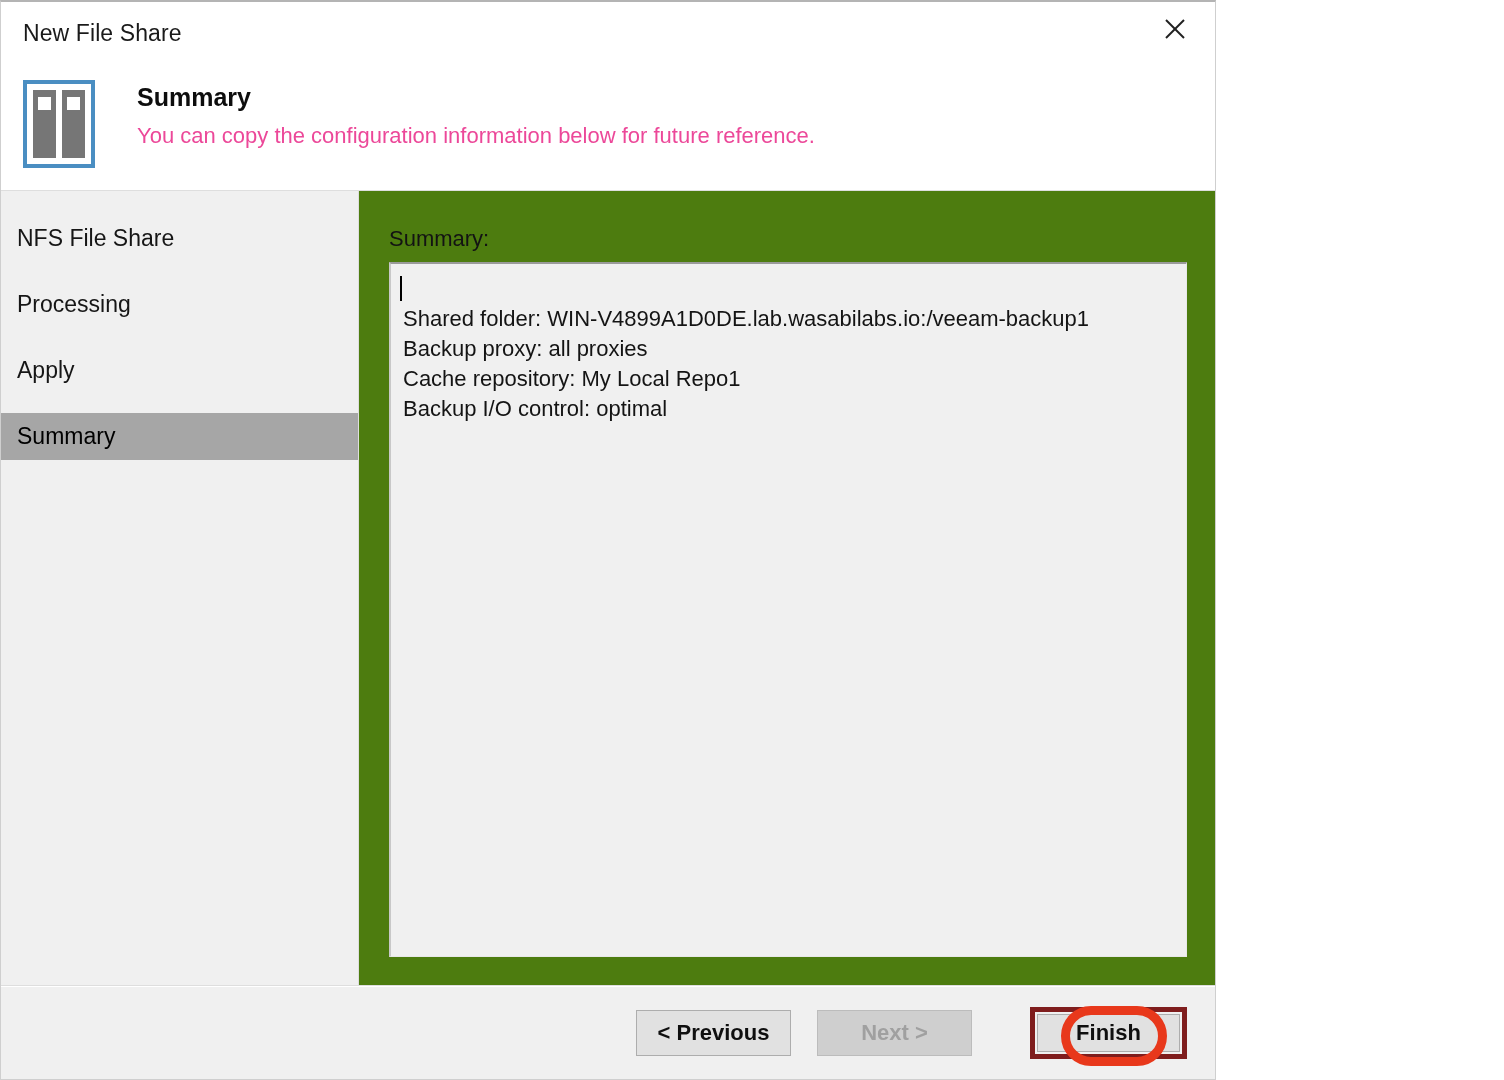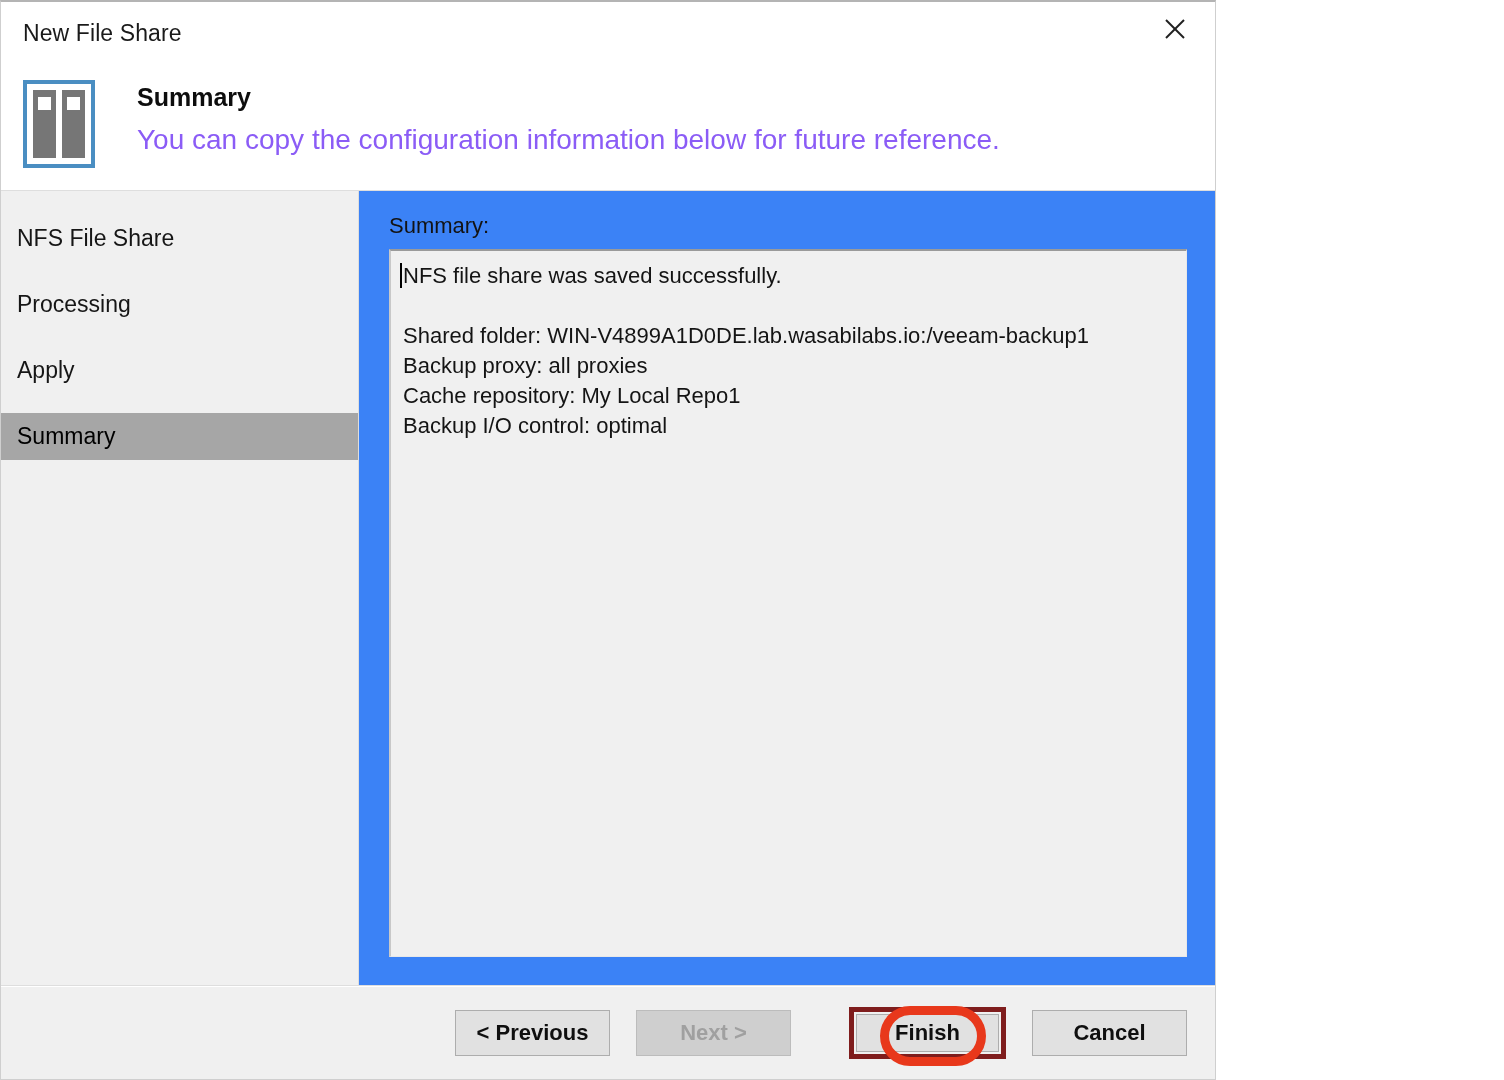--- a/index.html
+++ b/index.html
@@ -92,22 +92,22 @@
     margin-left: 42px;
     margin-top: 8px;
   }
   #header-title {
     font-size: 25px;
     font-weight: bold;
     color: #0d0d0d;
     line-height: 1.25;
   }
   #header-subtitle {
-    font-size: 28px;
-    color: #8b5cf6;
+    font-size: 22px;
+    color: #ec4899;
     margin-top: 9px;
     line-height: 1.25;
   }
 
   
   .hdivider {
     flex: 0 0 1px;
     height: 1px;
     background: #dedede;
     width: 100%;
@@ -139,22 +139,22 @@
     margin-bottom: 19px;
     cursor: default;
   }
   .nav-item.selected {
     background: #a6a6a6;
     color: #000000;
   }
 
   #content {
     flex: 1 1 auto;
-    background: #3b82f6;
-    padding: 22px 28px 0 30px;
+    background: #4d7c0f;
+    padding: 35px 28px 0 30px;
     display: flex;
     flex-direction: column;
     min-width: 0;
   }
   #summary-label {
     font-size: 22px;
     color: #131313;
     margin-bottom: 10px;
   }
   #summary-box {
@@ -293,36 +293,34 @@
       </div>
       <div class="nav-item selected">
         <span>Summary</span>
       </div>
     </div>
 
     <div id="content">
       <div id="summary-label">Summary:</div>
       <div id="summary-box">
         <div id="summary-caret"></div>
-        <div class="summary-line">NFS file share was saved successfully.</div>
         <div class="summary-line blank">&nbsp;</div>
         <div class="summary-line">Shared folder: WIN-V4899A1D0DE.lab.wasabilabs.io:/veeam-backup1</div>
         <div class="summary-line">Backup proxy: all proxies</div>
         <div class="summary-line">Cache repository: My Local Repo1</div>
         <div class="summary-line">Backup I/O control: optimal</div>
       </div>
     </div>
 
   </div>
 
   <div id="footer-sep"></div>
 
   <div id="footer">
     <button class="btn">&lt; Previous</button>
     <button class="btn disabled">Next &gt;</button>
     <span class="btn-focus-wrap">
       <button class="btn">Finish</button>
       <span id="finish-annotation"></span>
     </span>
-    <button class="btn">Cancel</button>
   </div>
 
 </div>
 
 </body></html>

